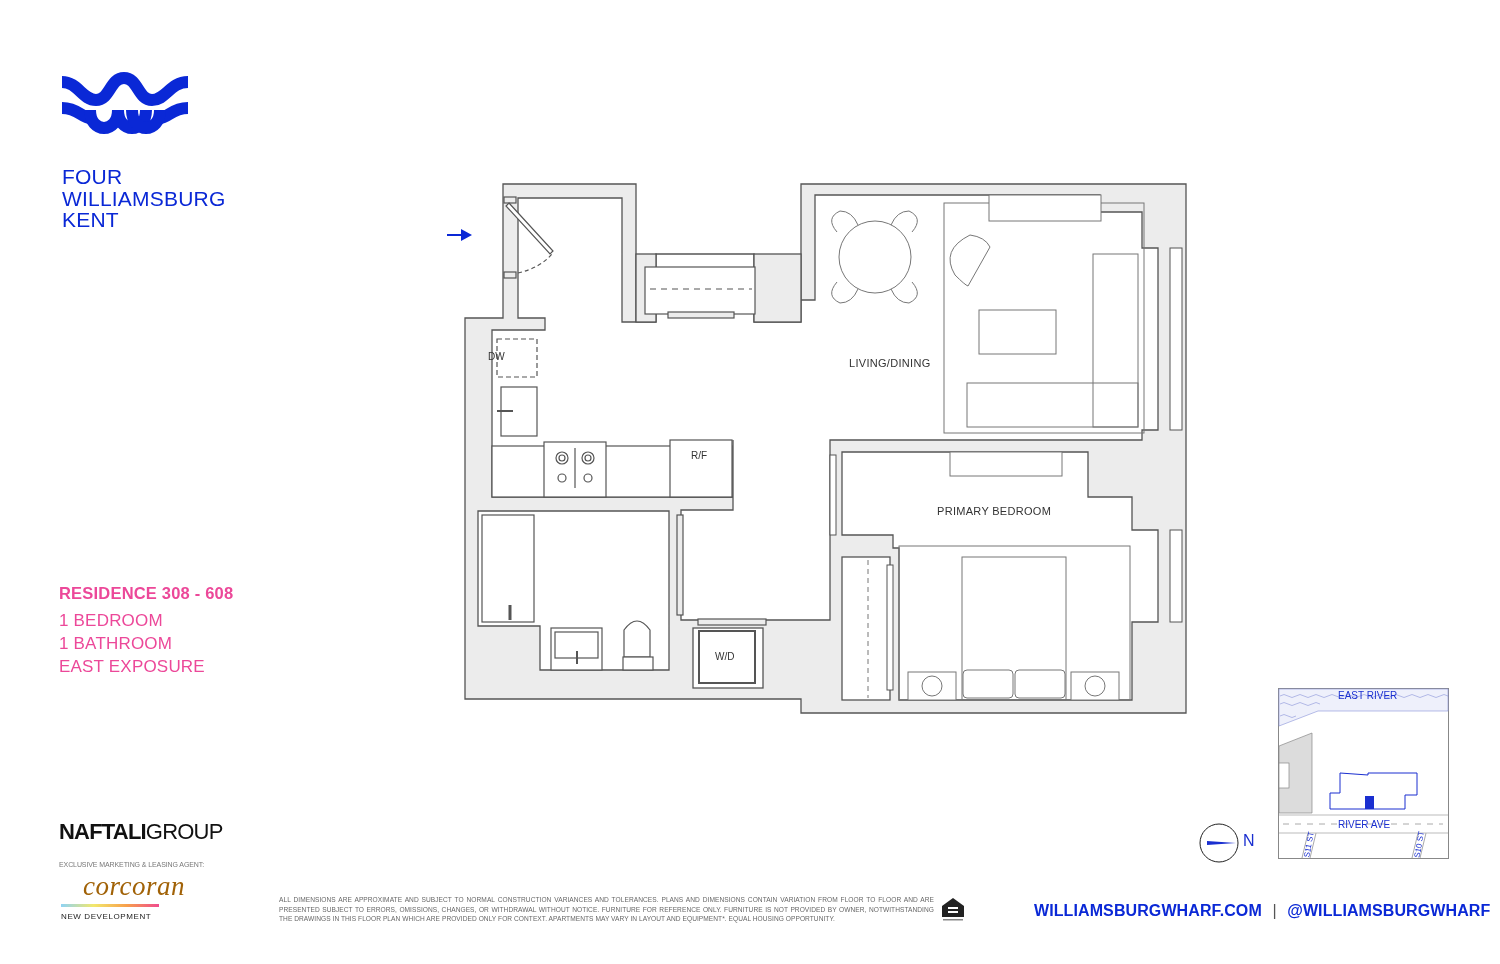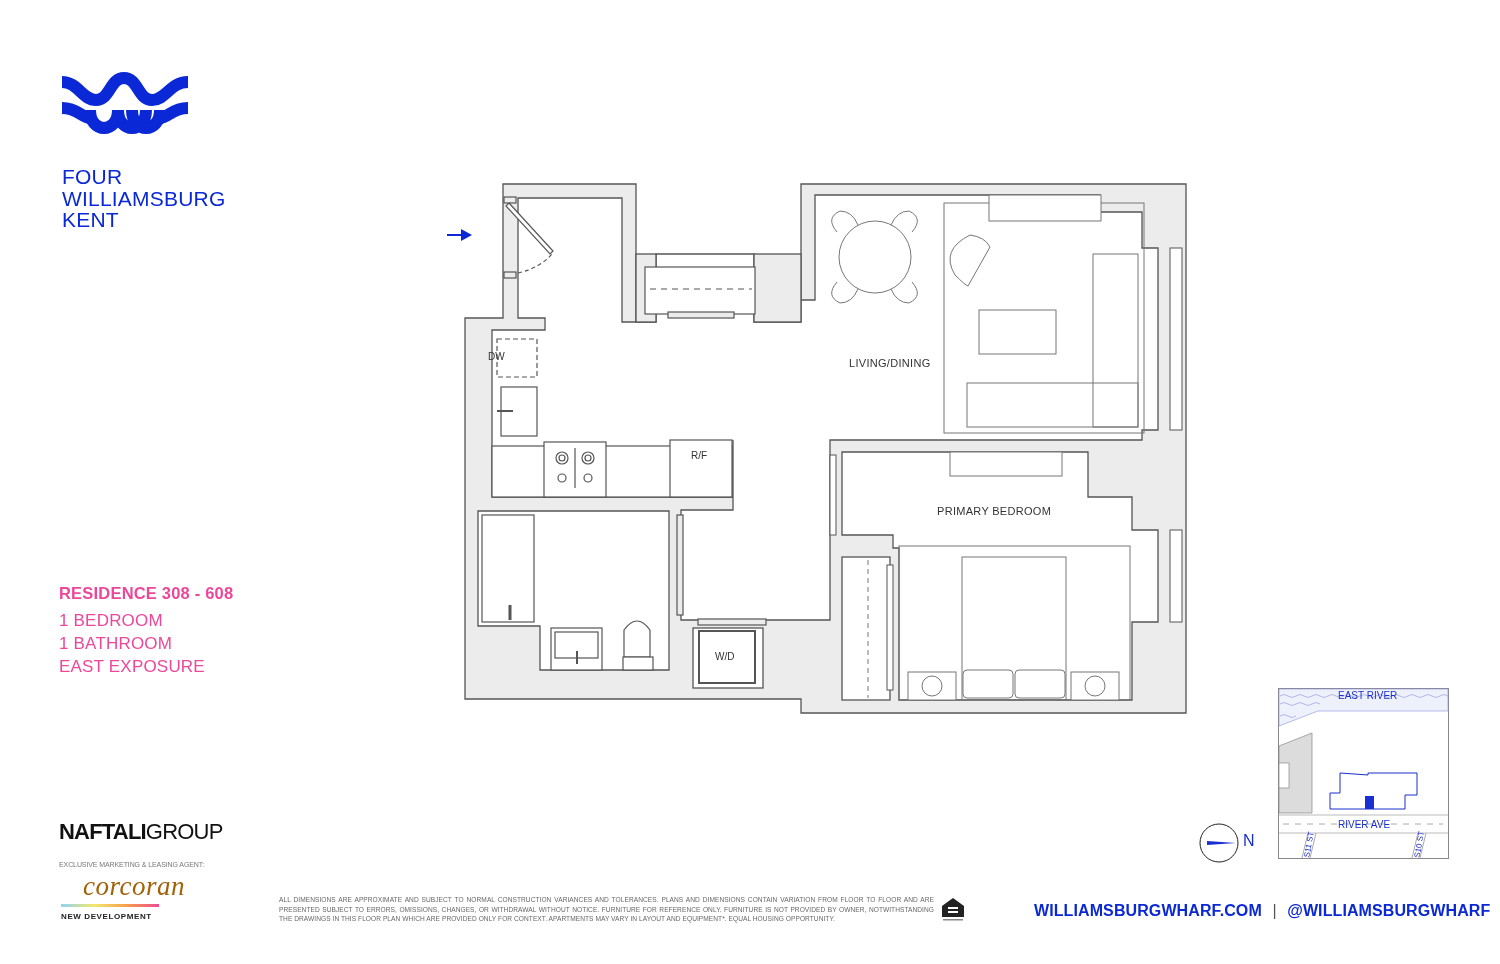--- a/index.html
+++ b/index.html
@@ -6,21 +6,21 @@
   body { width:1500px; height:964px; position:relative; overflow:hidden; font-family:"Liberation Sans", sans-serif; }
   .abs { position:absolute; }
   .logo-text { left:62px; top:166px; font-weight:400; font-size:21px; line-height:21.5px; letter-spacing:0.2px; color:#0a28d6; }
   .res-title { left:59px; top:584px; font-weight:700; font-size:16.5px; color:#ec4899; letter-spacing:0.2px; }
   .res-line { left:59px; font-size:17px; color:#ec4899; letter-spacing:0.2px; }
   .naftali { left:59px; top:819px; font-size:22px; letter-spacing:-0.8px; color:#111; }
   .naftali b { font-weight:900; }
   .excl { left:59px; top:861px; font-size:7px; color:#777; letter-spacing:-0.1px; }
   .corcoran { left:60px; top:871px; font-family:"Liberation Serif", serif; font-style:italic; font-size:27px; color:#a16207; letter-spacing:0.5px;margin-left:23px; }
   .grad { left:61px; top:904px; width:98px; height:3px; background:linear-gradient(90deg,#8fd3f4,#f2e86d,#f7a04b,#f04b8e); }
-  .newdev { left:61px; top:912px; font-size:8px; font-weight:700; letter-spacing:0.6px; color:#222; }
+  .newdev { left:61px; top:912px; font-size:8px; font-weight:400; letter-spacing:0.6px; color:#222; }
   .disclaimer { left:279px; top:895px; width:655px; font-size:6.6px; line-height:9.6px; color:#666; text-align:justify; text-transform:uppercase; letter-spacing:0.05px; }
   .website { left:1034px; top:902px; font-size:16px; font-weight:700; color:#0a28d6; letter-spacing:0.1px; }
   .room-label { font-size:11px; color:#333; letter-spacing:0.3px; }
   .fix-label { font-size:10px; color:#333; }
   .map-label { font-size:10px; color:#1a2fd0; }
   .compass-n { left:1243px; top:832px; font-size:16px; color:#1a2fd0; }
 </style>
 </head>
 <body>
 

